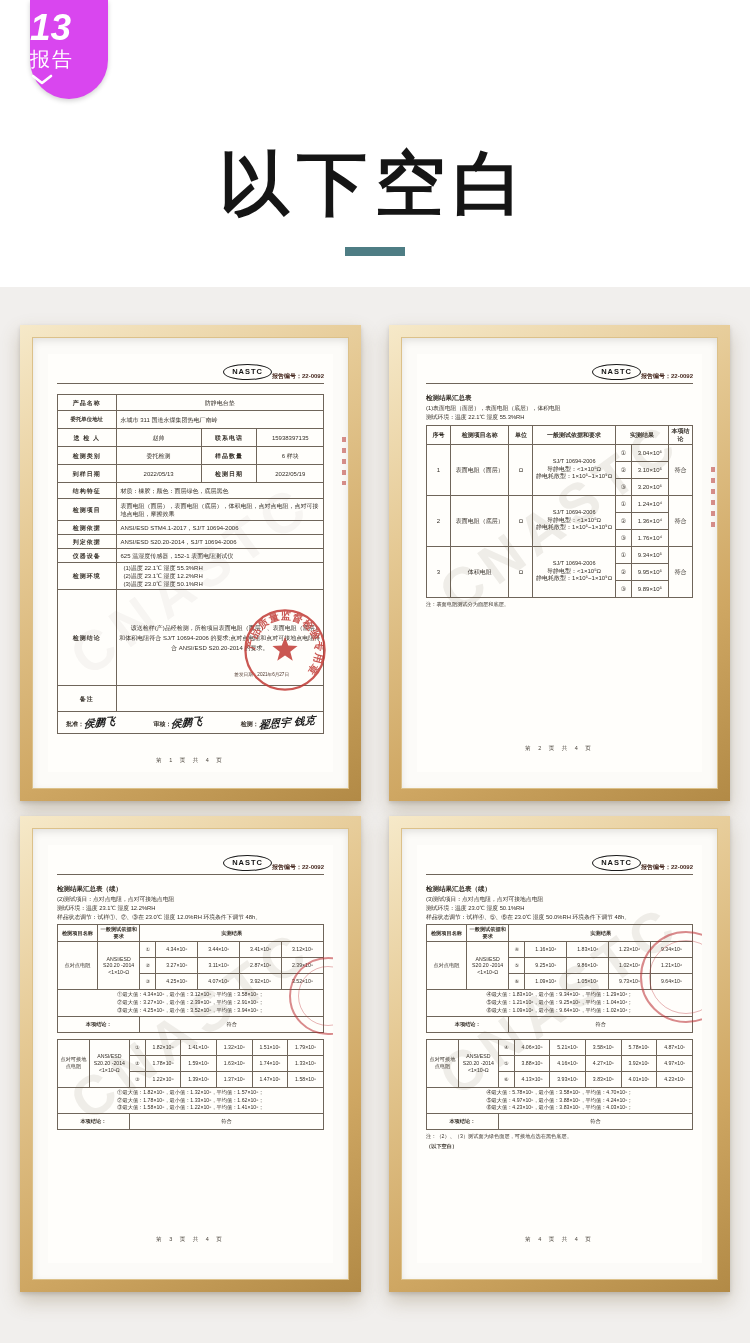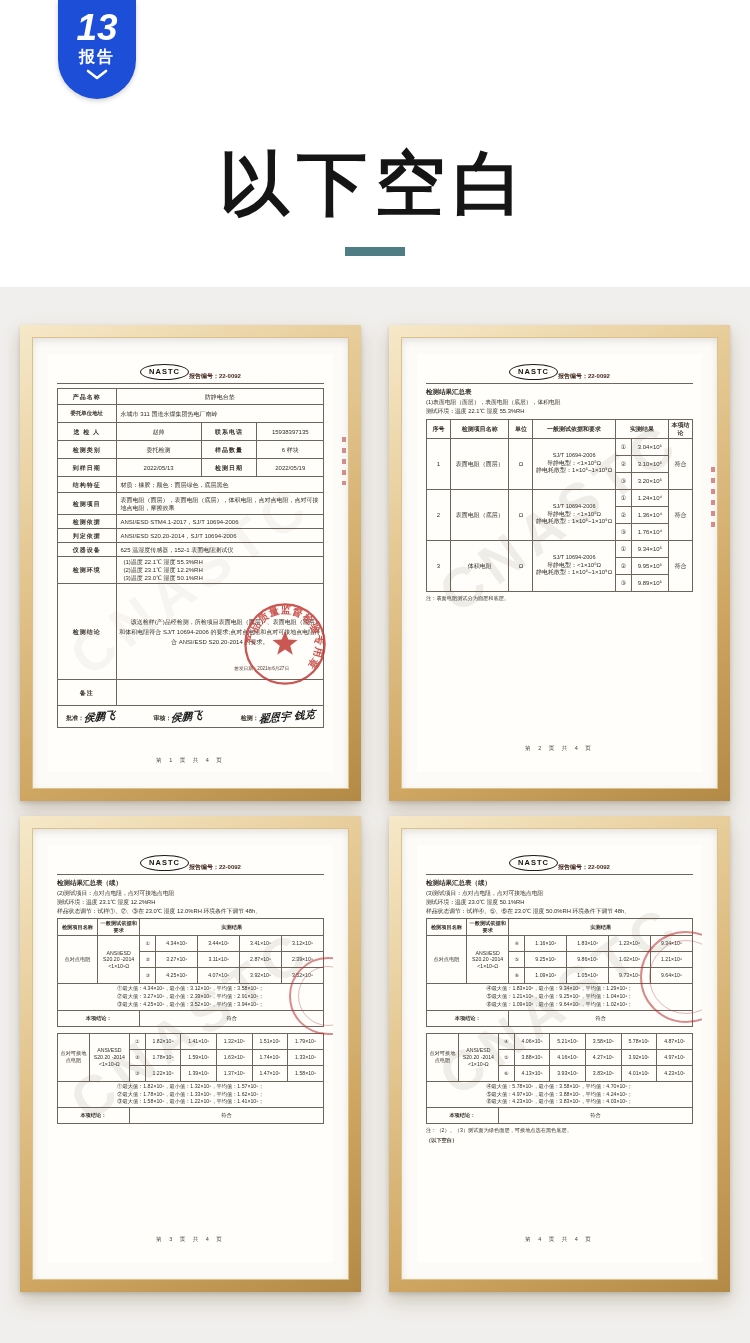--- a/index.html
+++ b/index.html
@@ -2,45 +2,45 @@
 <html><head>
 <meta charset="utf-8">
 <style>
   * { margin:0; padding:0; box-sizing:border-box; }
   body { width:750px; font-family:"Liberation Sans", sans-serif; background:#fff; }
   .page { position:relative; width:750px; height:1343px; overflow:hidden; background:#fff; }
 
   
   .hero { position:relative; height:287px; background:#fff; }
   .badge { position:absolute; left:30px; top:0; width:78px; height:99px;
-           background:#1d4ed8; border-radius:0 0 39px 39px; color:#fff; text-align:center;
-           box-shadow:0 2px 5px rgba(0,0,0,.18);margin-left:28px; }
+           background:#d946ef; border-radius:0 0 39px 39px; color:#fff; text-align:left;
+           box-shadow:0 2px 5px rgba(0,0,0,.18); }
   .badge-num { padding-top:9px; font-size:37px; line-height:1.05; font-weight:bold; font-style:italic; }
-  .badge-label { font-size:16px; font-weight:bold; letter-spacing:2px; line-height:1.1; }
+  .badge-label { font-size:20px; font-weight:normal; letter-spacing:2px; line-height:1.1; }
   .badge-chev { margin-top:2px; }
   .page-title { position:absolute; top:138px; width:100%; text-align:center;
                 font-size:70px; font-weight:900; color:#151515; letter-spacing:8px; }
   .title-bar { position:absolute; top:247px; left:50%; transform:translateX(-50%);
                width:60px; height:9px; background:#4e7d84; }
 
   
   .frames { position:absolute; top:287px; left:0; width:750px; height:1056px;
             background:#f1efed; padding:38px 20px 0 20px;
             display:grid; grid-template-columns:341px 341px; grid-auto-rows:476px; gap:15px 28px; }
   .frame { background:linear-gradient(150deg,#f6e9c9 0%,#e5c994 34%,#cfa763 70%,#b28a46 100%);
            padding:12px; box-shadow:0 9px 18px rgba(120,100,60,.30), 0 2px 4px rgba(0,0,0,.14);
            position:relative; }
   .matte { height:100%; background:#fcfbf8; padding:17px 16px; position:relative;
            box-shadow:inset 0 0 0 1px #dcc18a, inset 0 3px 9px rgba(0,0,0,.12); }
   .doc { height:100%; background:#fffefb; position:relative; overflow:hidden;
          padding:10px 9px 8px 9px; color:#332d26; font-size:6px; line-height:1.35; }
 
   
-  .doc-head { display:flex; justify-content:center; align-items:flex-end;
-              border-bottom:1px solid #6f655a; padding-bottom:3px; margin-bottom:4px; }
+  .doc-head { display:flex; justify-content:flex-end; align-items:flex-end;
+              border-bottom:1px solid #6f655a; padding-bottom:3px; margin-bottom:10px; }
   .logo { display:inline-block; border:1.5px solid #1b1b1b; border-radius:50%;
           padding:2px 8px; font-size:7.5px; font-weight:800; letter-spacing:1px; color:#141414; }
   .repno { font-size:6px; font-weight:bold; color:#46281f; }
   .sheet-title { font-size:6.5px; font-weight:bold; margin:1px 0 2px 0; }
   .hline { font-size:5.8px; margin-bottom:1px; }
   .t { width:100%; border-collapse:collapse; table-layout:fixed; }
   .t td { border:1px solid #6f655a; padding:1px 2px; text-align:center;
           font-size:6px; word-break:break-all; vertical-align:middle; }
   .doc-footer { position:absolute; left:0; width:100%; text-align:center;
                 font-size:5.5px; letter-spacing:3px; color:#4a443c; }

